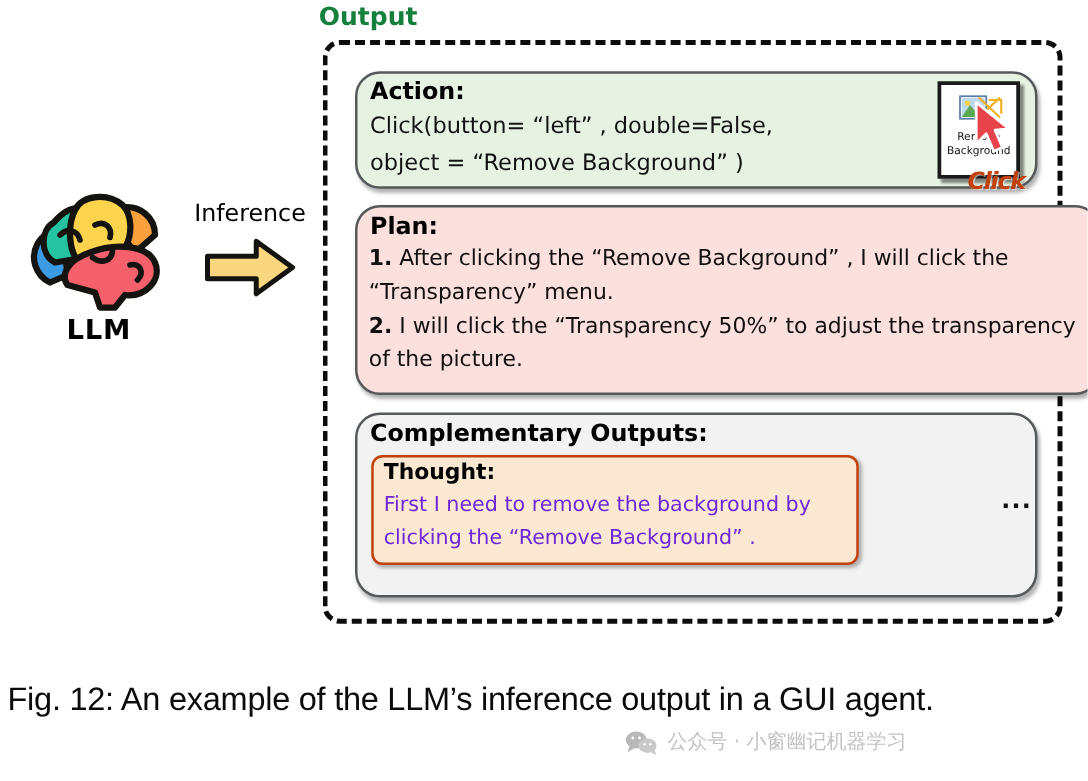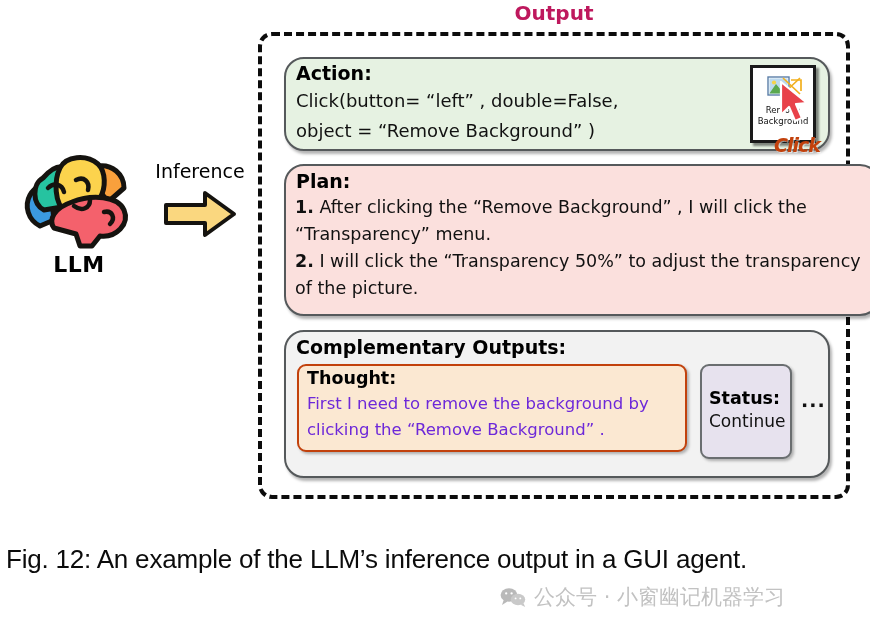--- a/index.html
+++ b/index.html
@@ -56,24 +56,23 @@
     display: block;
     margin: 6px auto 0 auto;
   }
 
   
   #output-title {
     position: absolute;
     left: 255px;
     top: 1px;
     width: 598px;
-    text-align: center;
     font-size: 20px;
     font-weight: bold;
-    color: #be185d;
+    color: #15803d;
   }
 
   
   #output-container {
     position: absolute;
     left: 258px;
     top: 32px;
     width: 592px;
     height: 467px;
     box-sizing: border-box;
@@ -293,21 +292,21 @@
 
   
   #watermark {
     position: absolute;
     left: 500px;
     top: 583px;
     display: flex;
     align-items: center;
     gap: 8px;
     color: #c2c2c2;
-    font-size: 21px;
+    font-size: 16px;
     font-family: "DejaVu Sans", "Liberation Sans", sans-serif;
     white-space: nowrap;
   }
   #wechat-icon { width: 26px; height: 20px; display: block; }
 </style>
 </head>
 <body>
 
 <div id="llm-block">
   <svg id="brain-icon" viewBox="0 0 118 100">
@@ -383,24 +382,20 @@
   </div>
 
   <div class="panel" id="comp-panel">
     <div class="panel-title" id="comp-title">Complementary Outputs:</div>
 
     <div id="thought-panel">
       <div id="thought-title">Thought:</div>
       <div id="thought-body">First I need to remove the background by clicking the  “Remove Background” .</div>
     </div>
 
-    <div id="status-panel">
-      <div id="status-title">Status:</div>
-      <div id="status-value">Continue</div>
-    </div>
 
     <div id="comp-ellipsis">∙∙∙</div>
   </div>
 
 </div>
 
 <div id="caption">Fig. 12: An example of the LLM’s inference output in a GUI agent.</div>
 
 <div id="watermark">
   <svg id="wechat-icon" viewBox="0 0 26 20">

